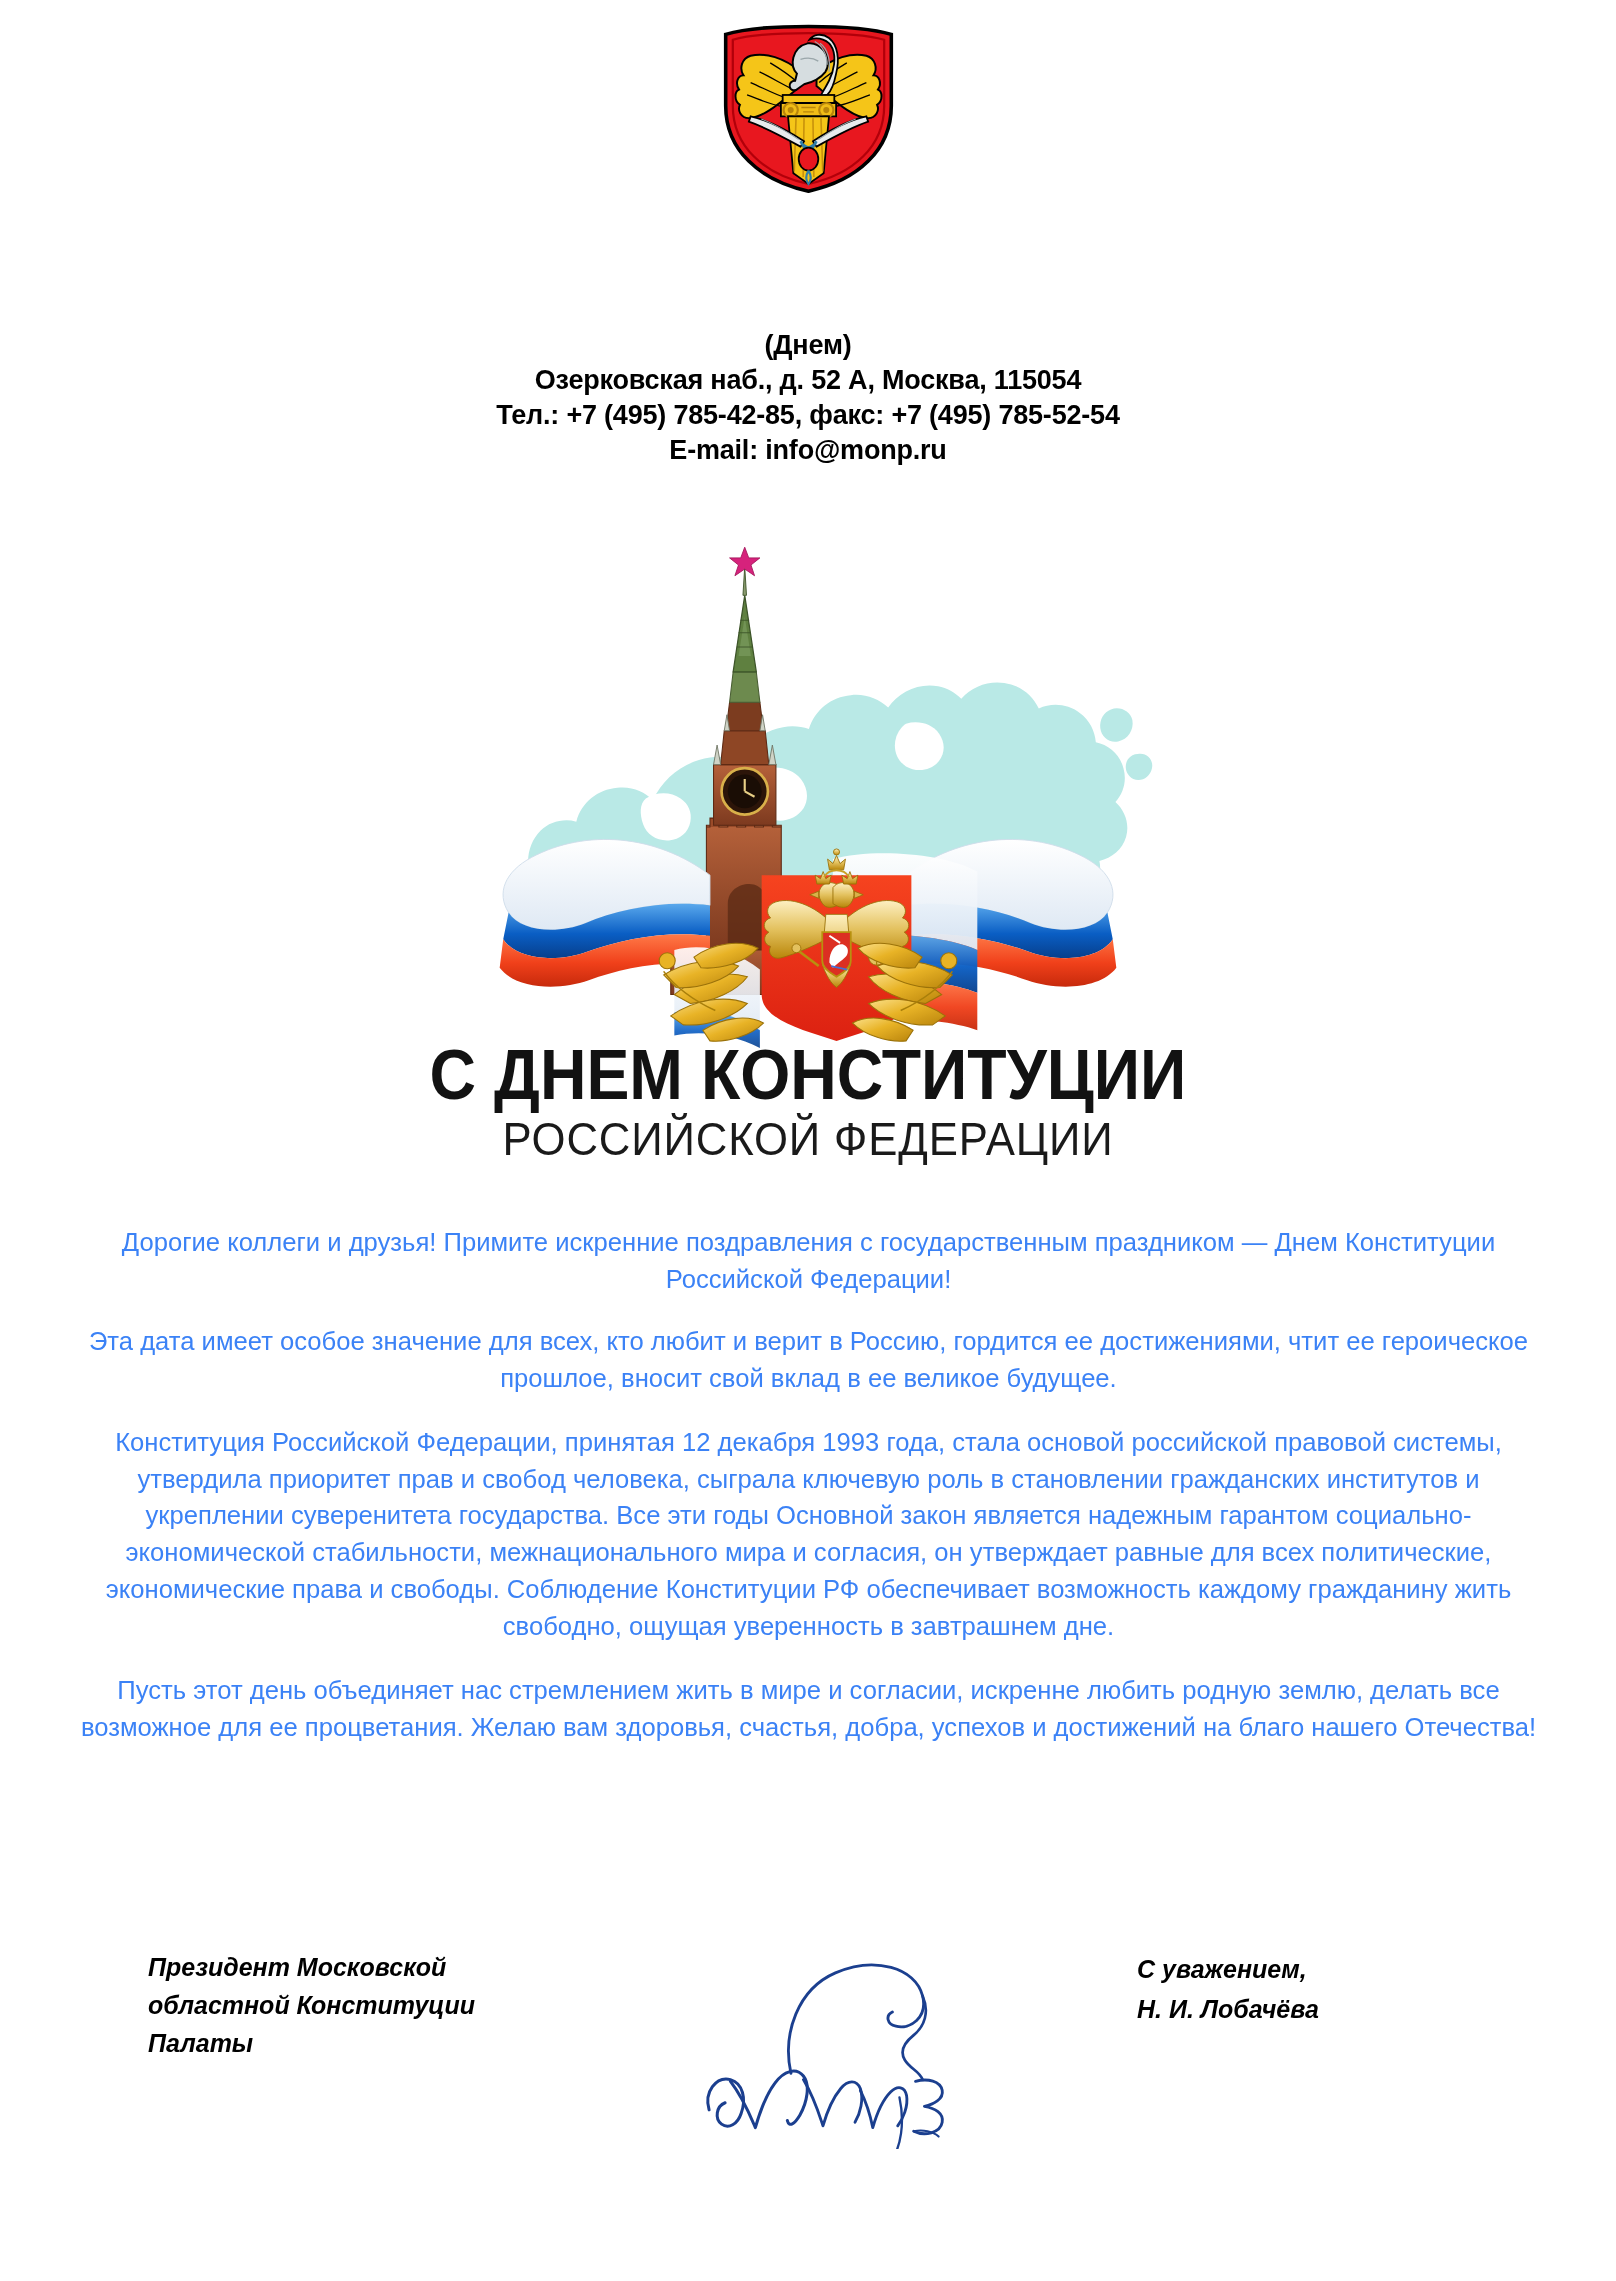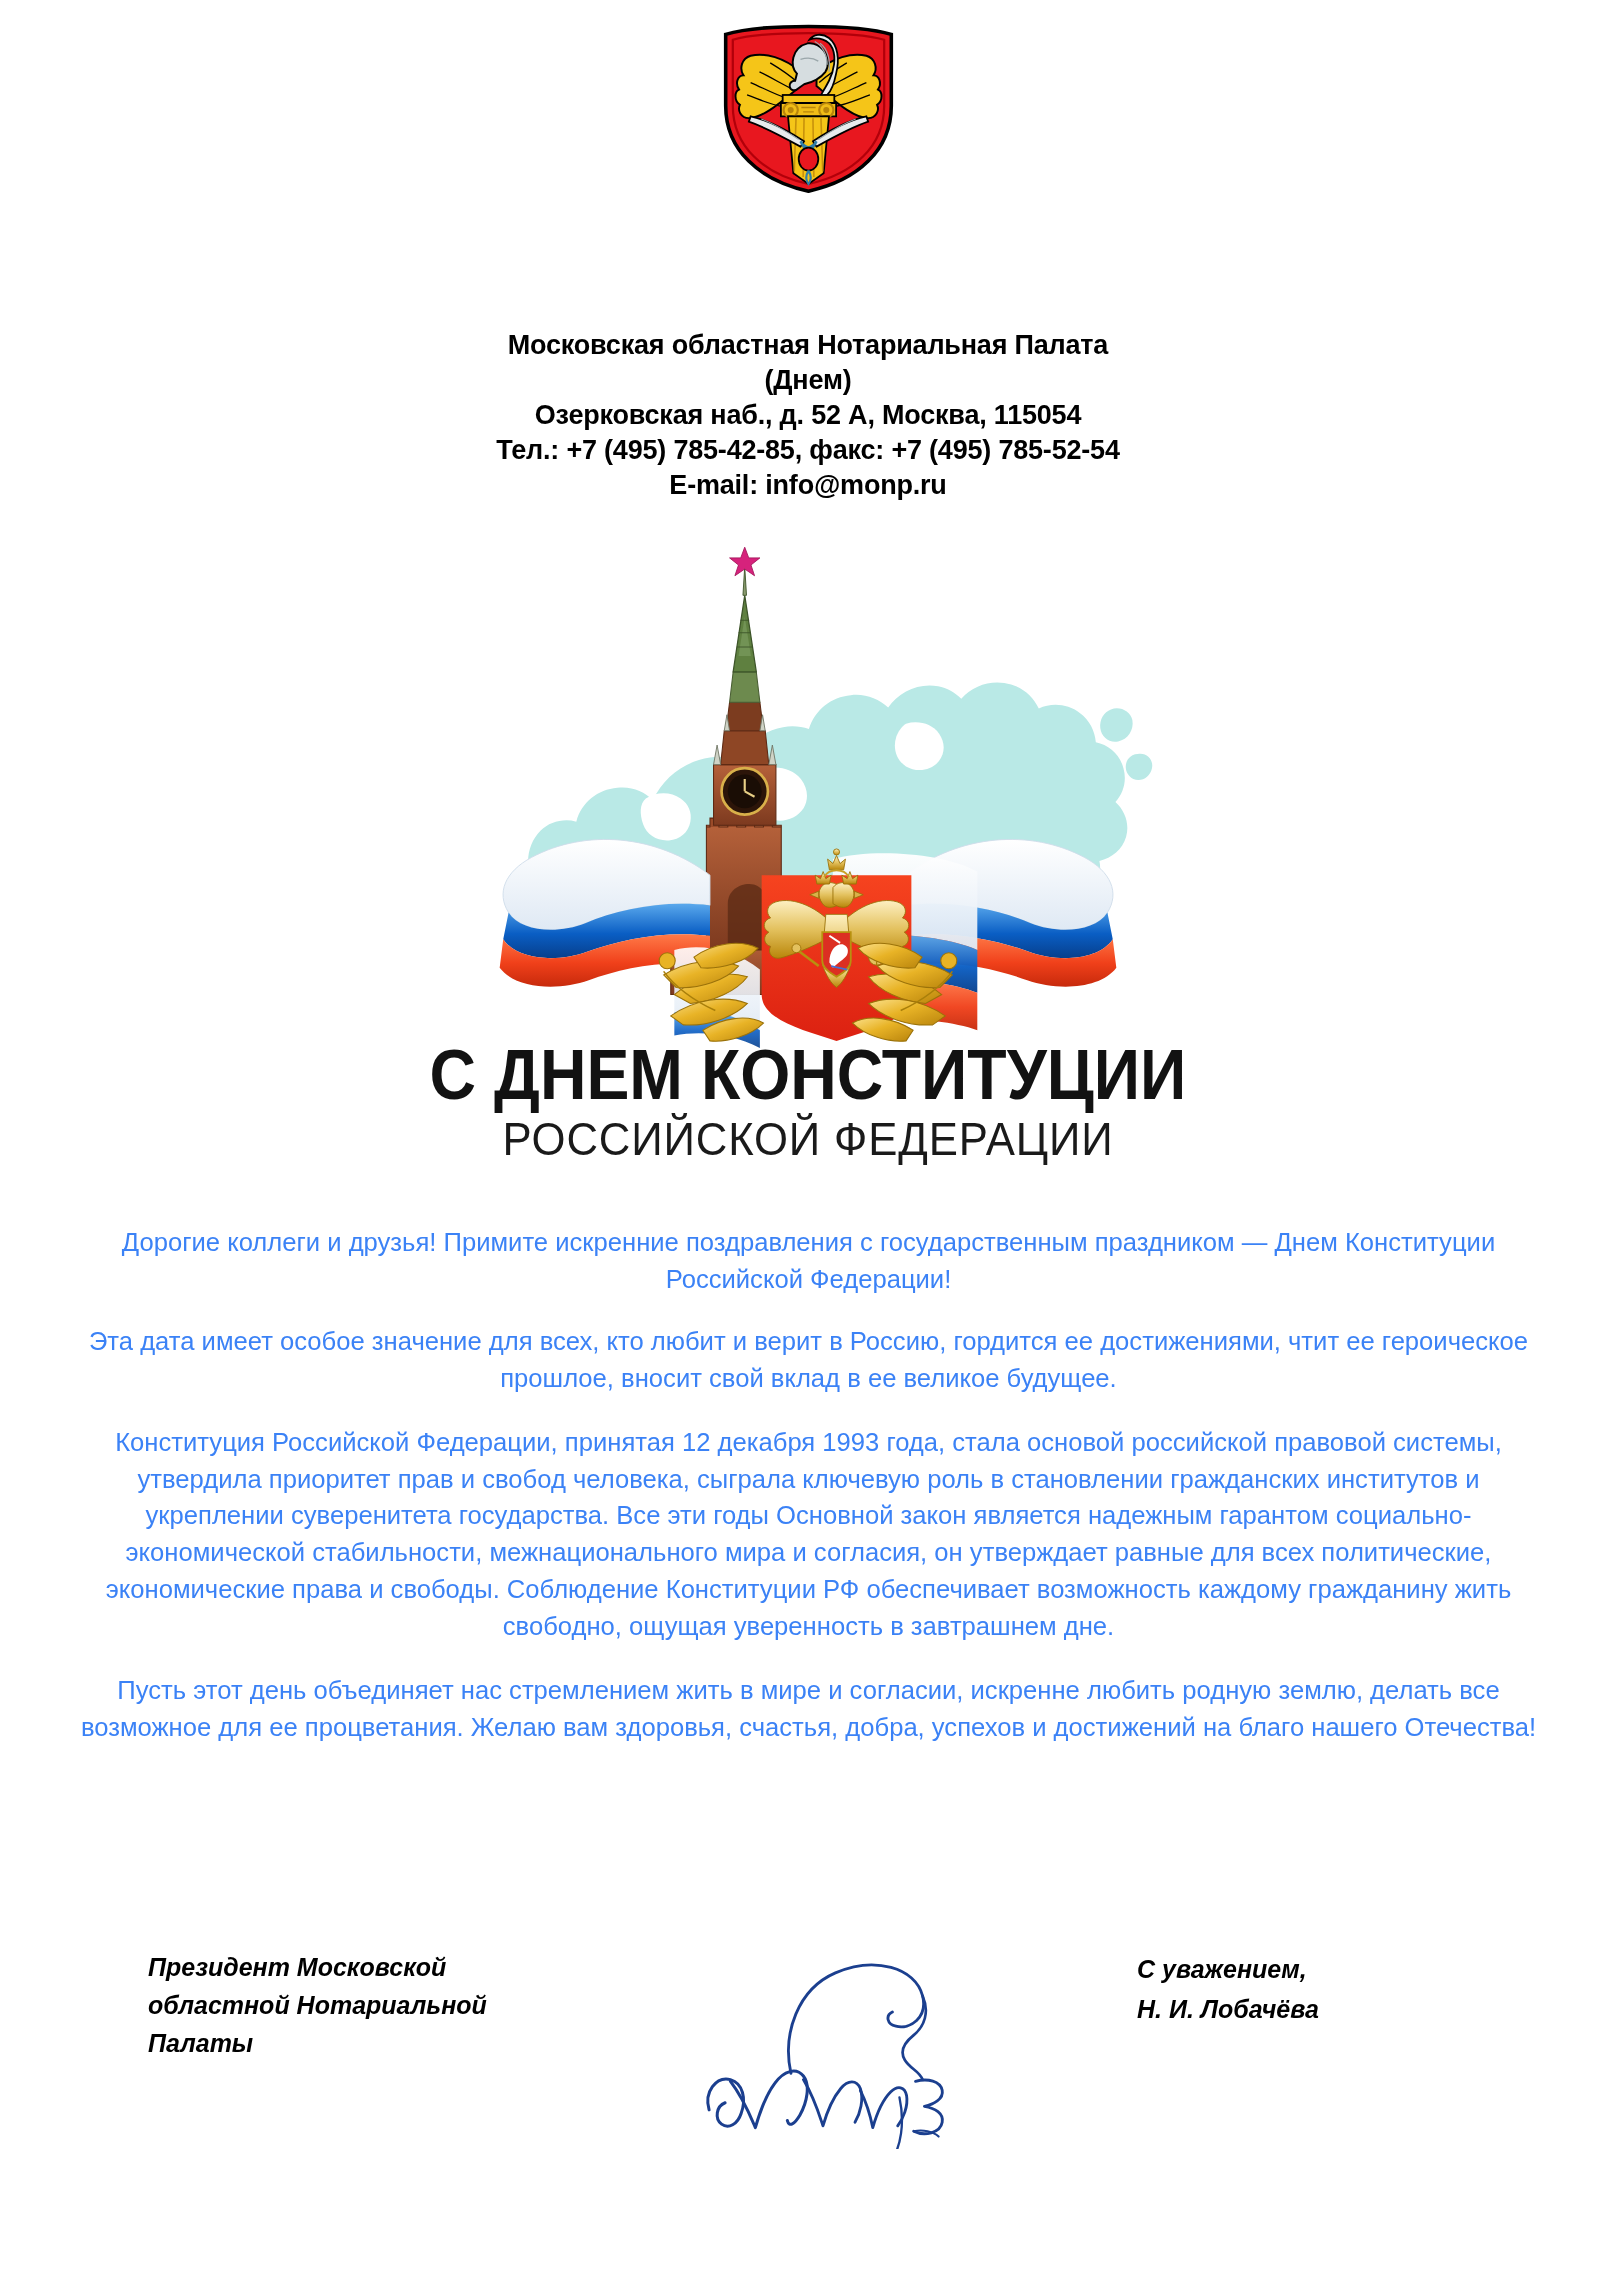--- a/index.html
+++ b/index.html
@@ -211,21 +211,20 @@
         <path d="M96 136 C 100 142, 104 148, 105 156 C 106 148, 110 142, 114 136"></path>
         <path d="M99 140 C 104 144, 106 144, 111 140"></path>
       </g>
 
       <ellipse cx="105" cy="156" rx="11" ry="13" fill="#e8171f" stroke="#000" stroke-width="2"></ellipse>
       <path d="M105 169 C 102 174, 102 180, 105 184 C 108 180, 108 174, 105 169" fill="none" stroke="#2f7fa8" stroke-width="2.4"></path>
     </svg>
   </div>
 
   <div class="letterhead">
-    <div>Московская областная Нотариальная Палата</div>
     <div>(Днем)</div>
     <div>Озерковская наб., д. 52 А, Москва, 115054</div>
     <div>Тел.: +7 (495) 785-42-85, факс: +7 (495) 785-52-54</div>
     <div>E-mail: info@monp.ru</div>
   </div>
 
   <div class="graphic-wrap">
     <svg class="graphic-svg" width="802" height="535" viewBox="0 0 900 600">
       <defs>
         <linearGradient id="ribWhite" x1="0" y1="0" x2="0" y2="1">
@@ -444,21 +443,21 @@
     <p class="para-gap-sm">Дорогие коллеги и друзья! Примите искренние поздравления с государственным праздником — Днем Конституции Российской Федерации!</p>
     <p>Эта дата имеет особое значение для всех, кто любит и верит в Россию, гордится ее достижениями, чтит ее героическое прошлое, вносит свой вклад в ее великое будущее.</p>
     <p>Конституция Российской Федерации, принятая 12 декабря 1993 года, стала основой российской правовой системы, утвердила приоритет прав и свобод человека, сыграла ключевую роль в становлении гражданских институтов и укреплении суверенитета государства. Все эти годы Основной закон является надежным гарантом социально-экономической стабильности, межнационального мира и согласия, он утверждает равные для всех политические, экономические права и свободы. Соблюдение Конституции РФ обеспечивает возможность каждому гражданину жить свободно, ощущая уверенность в завтрашнем дне.</p>
     <p>Пусть этот день объединяет нас стремлением жить в мире и согласии, искренне любить родную землю, делать все возможное для ее процветания. Желаю вам здоровья, счастья, добра, успехов и достижений на благо нашего Отечества!</p>
   </div>
 
   <div class="sig-block">
 
     <div class="sig-left">
       <div>Президент Московской</div>
-      <div>областной Нотариальной</div>
+      <div>областной Конституции</div>
       <div>Палаты</div>
     </div>
 
     <div class="sig-image">
       <svg width="356" height="258" viewBox="0 0 400 290">
         <g fill="none" stroke="#1b3f8f" stroke-linecap="round" stroke-linejoin="round">
 
           <path d="M128 205 C 118 160, 136 110, 178 92 C 222 73, 268 86, 276 118
                    C 282 142, 262 156, 246 152 C 236 150, 234 140, 242 136" stroke-width="3.2"></path>
           <path d="M276 118 C 284 136, 278 152, 266 162 C 256 170, 250 180, 256 190

